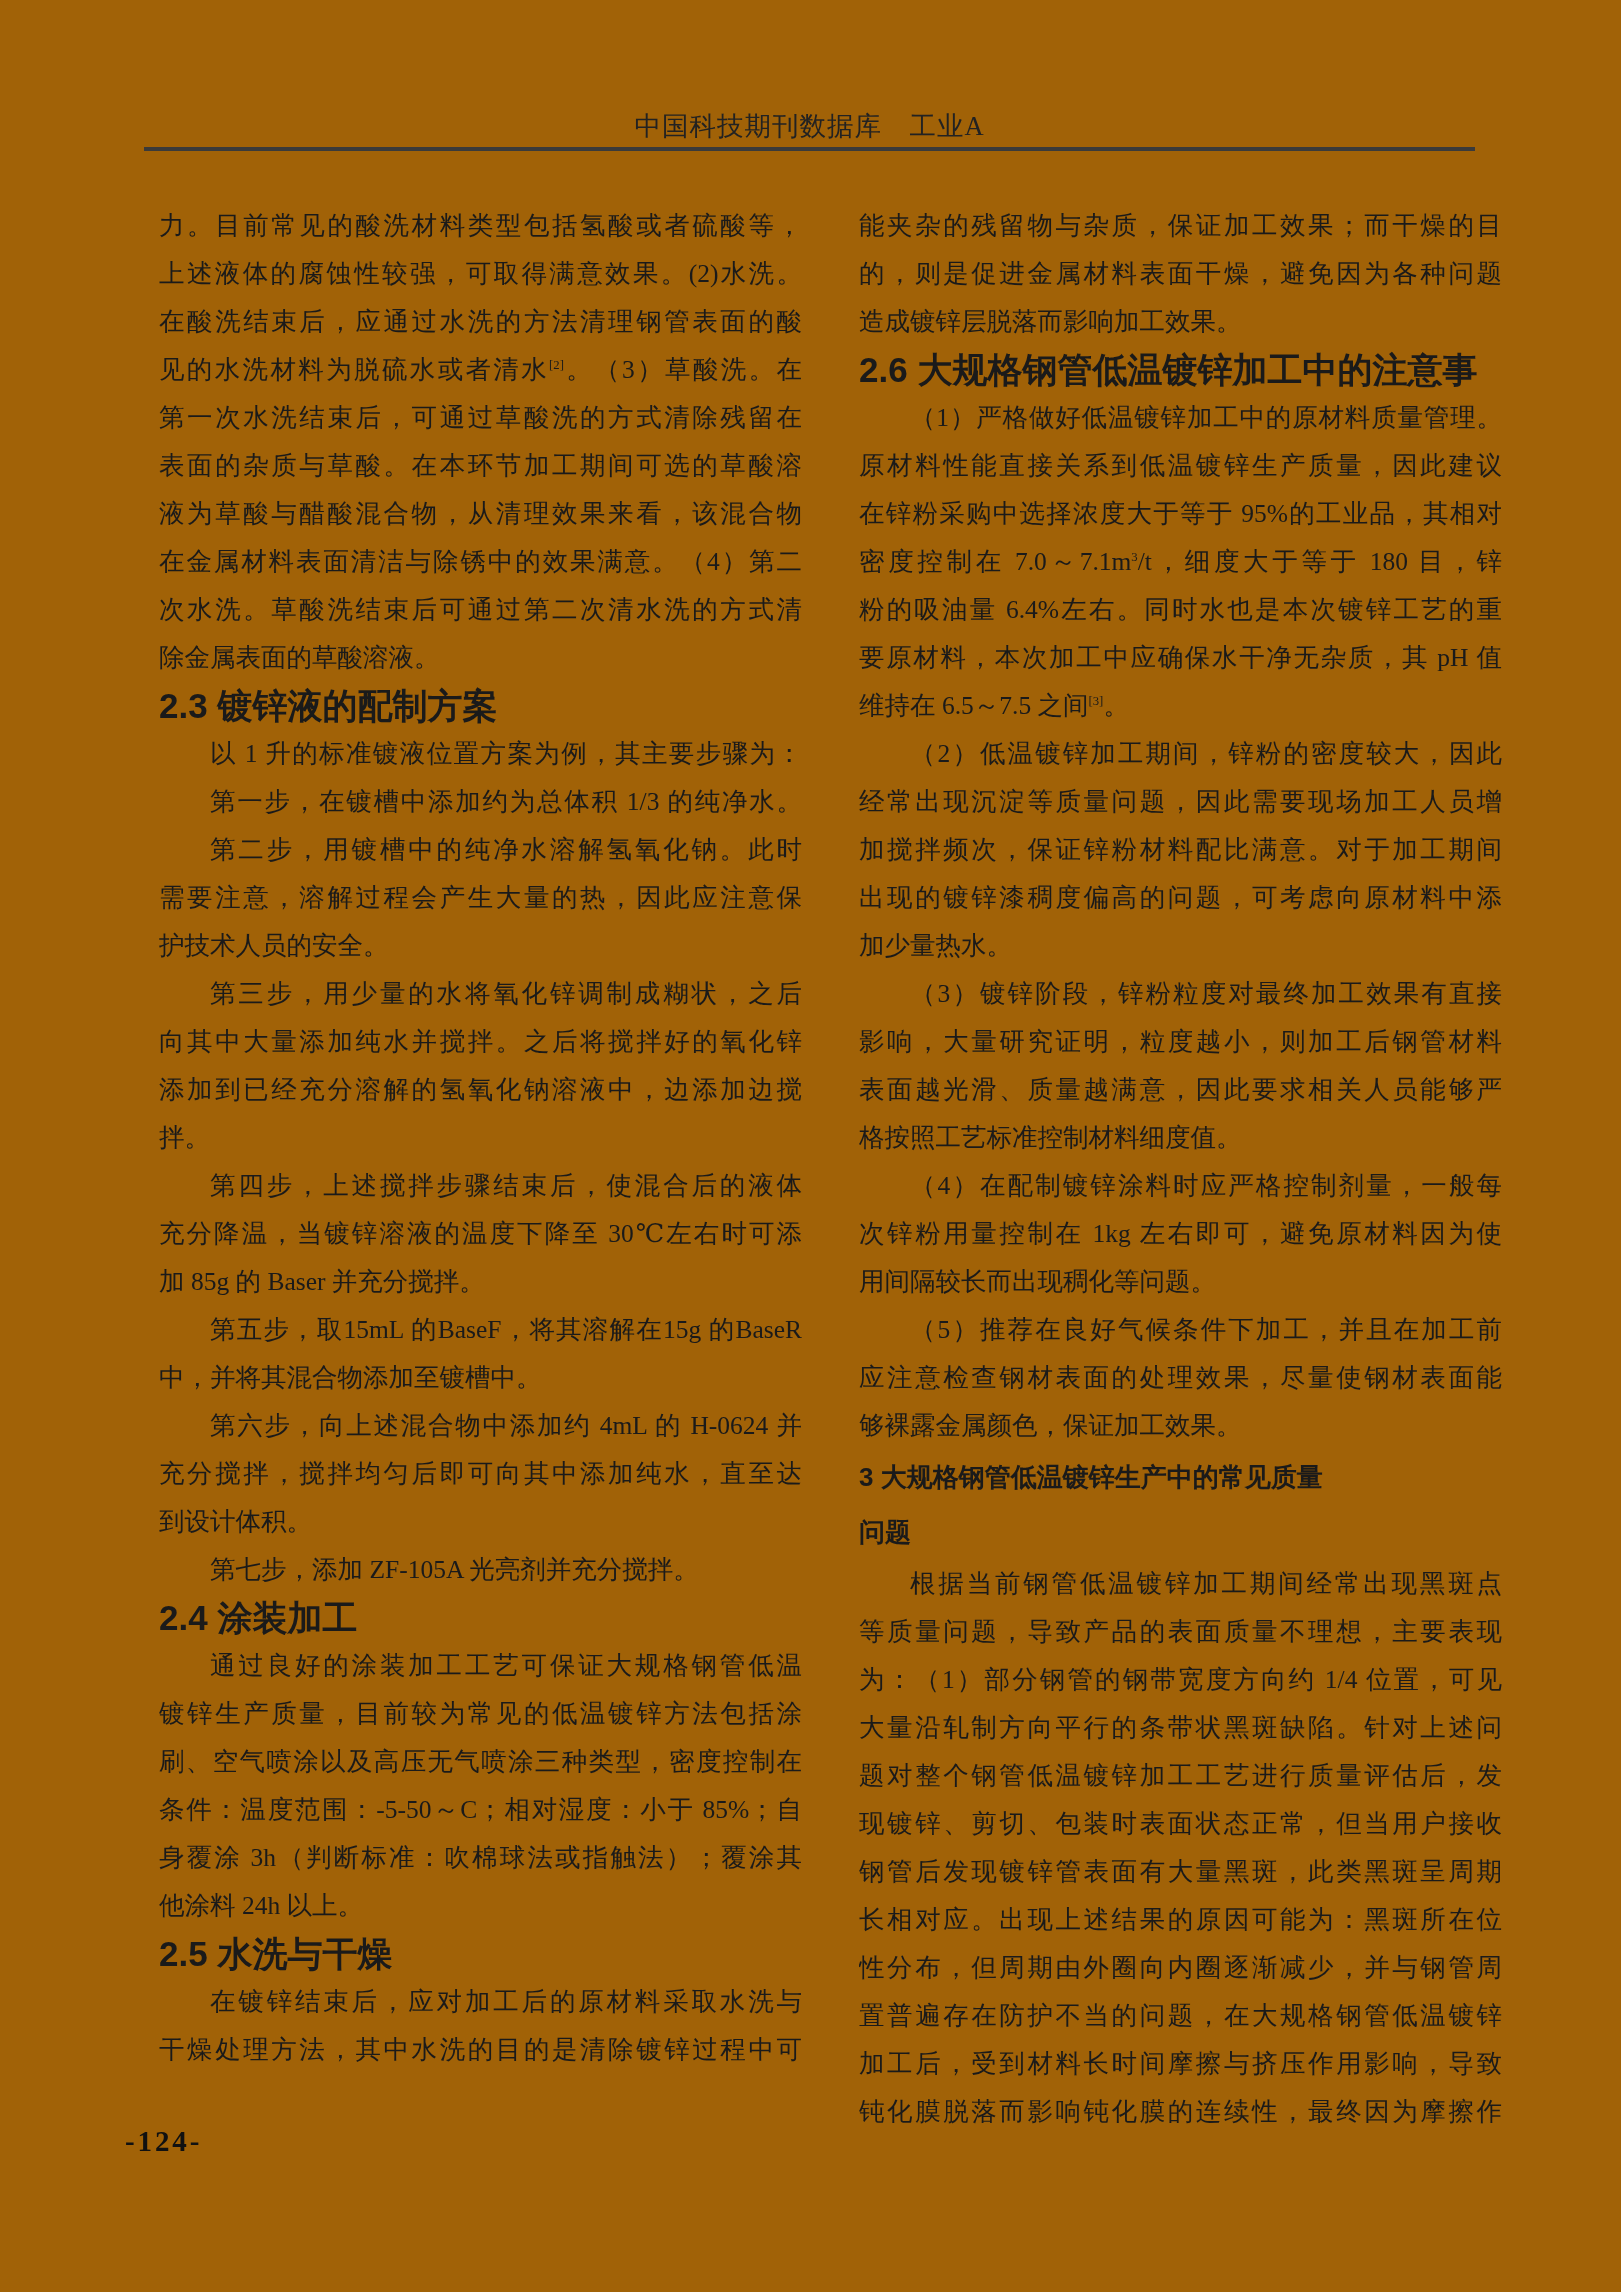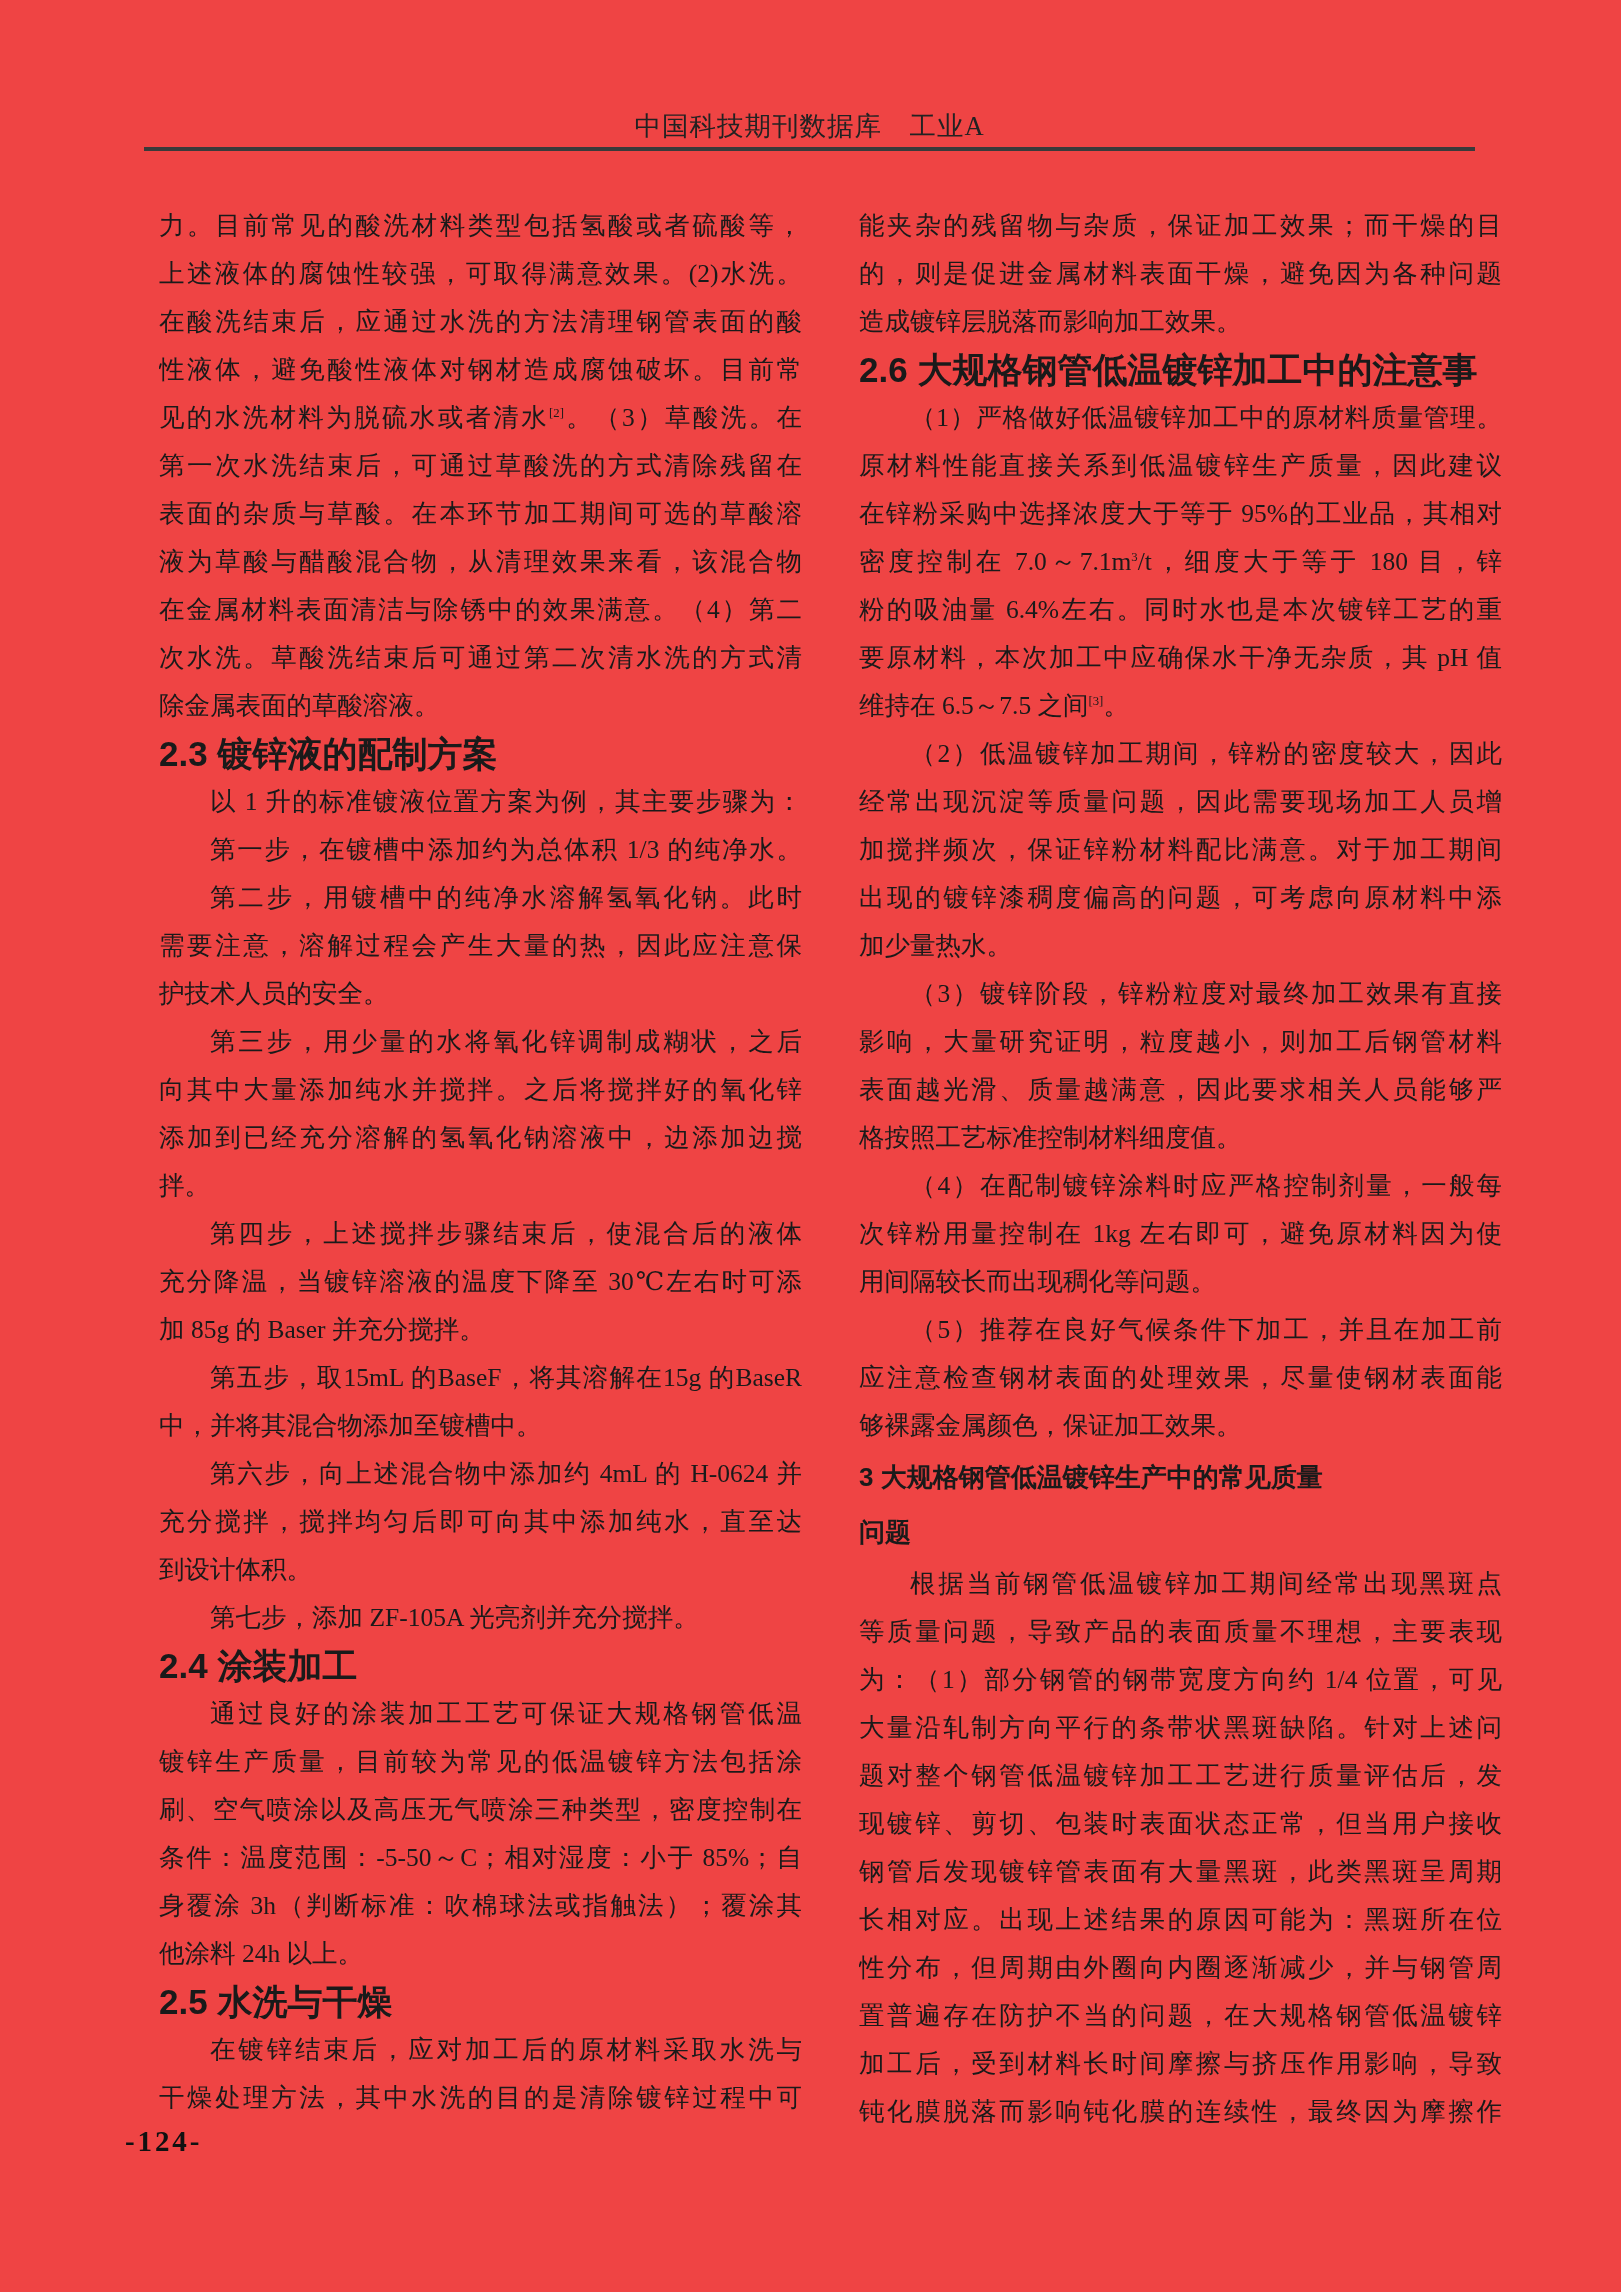--- a/index.html
+++ b/index.html
@@ -1,20 +1,20 @@
 <!DOCTYPE html>
 <html><head>
 <meta charset="utf-8">
 <style>
   html,body{margin:0;padding:0;background:#ffffff;}
   .page{
     position:relative;
     width:1621px;
     height:2293px;
-    background:#ef4444;
+    background:#a16207;
     color:#1a1a1a;
     font-family:"Liberation Serif","DejaVu Serif",serif;
     overflow:hidden;
   }
   .header{
     position:absolute;
     top:108px; left:144px; width:1331px;
     text-align:center;
     font-size:26.5px;
     letter-spacing:1px;
@@ -72,21 +72,20 @@
 </head>
 <body>
 
 <div class="page">
   <div class="header">中国科技期刊数据库　工业A</div>
   <div class="rule"></div>
   <div class="col" id="col-left">
       <div class="line p just"><span>力。目前常见的酸洗材料类型包括氢酸或者硫酸等，</span></div>
       <div class="line p just"><span>上述液体的腐蚀性较强，可取得满意效果。(2)水洗。</span></div>
       <div class="line p just"><span>在酸洗结束后，应通过水洗的方法清理钢管表面的酸</span></div>
-      <div class="line p just"><span>性液体，避免酸性液体对钢材造成腐蚀破坏。目前常</span></div>
       <div class="line p just"><span>见的水洗材料为脱硫水或者清水</span><sup>[2]</sup><span>。（3）草酸洗。在</span></div>
       <div class="line p just"><span>第一次水洗结束后，可通过草酸洗的方式清除残留在</span></div>
       <div class="line p just"><span>表面的杂质与草酸。在本环节加工期间可选的草酸溶</span></div>
       <div class="line p just"><span>液为草酸与醋酸混合物，从清理效果来看，该混合物</span></div>
       <div class="line p just"><span>在金属材料表面清洁与除锈中的效果满意。（4）第二</span></div>
       <div class="line p just"><span>次水洗。草酸洗结束后可通过第二次清水洗的方式清</span></div>
       <div class="line p"><span>除金属表面的草酸溶液。</span></div>
       <div class="line h2"><span>2.3 镀锌液的配制方案</span></div>
       <div class="line p ind just"><span>以 1 升的标准镀液位置方案为例，其主要步骤为：</span></div>
       <div class="line p ind just"><span>第一步，在镀槽中添加约为总体积 1/3 的纯净水。</span></div>

